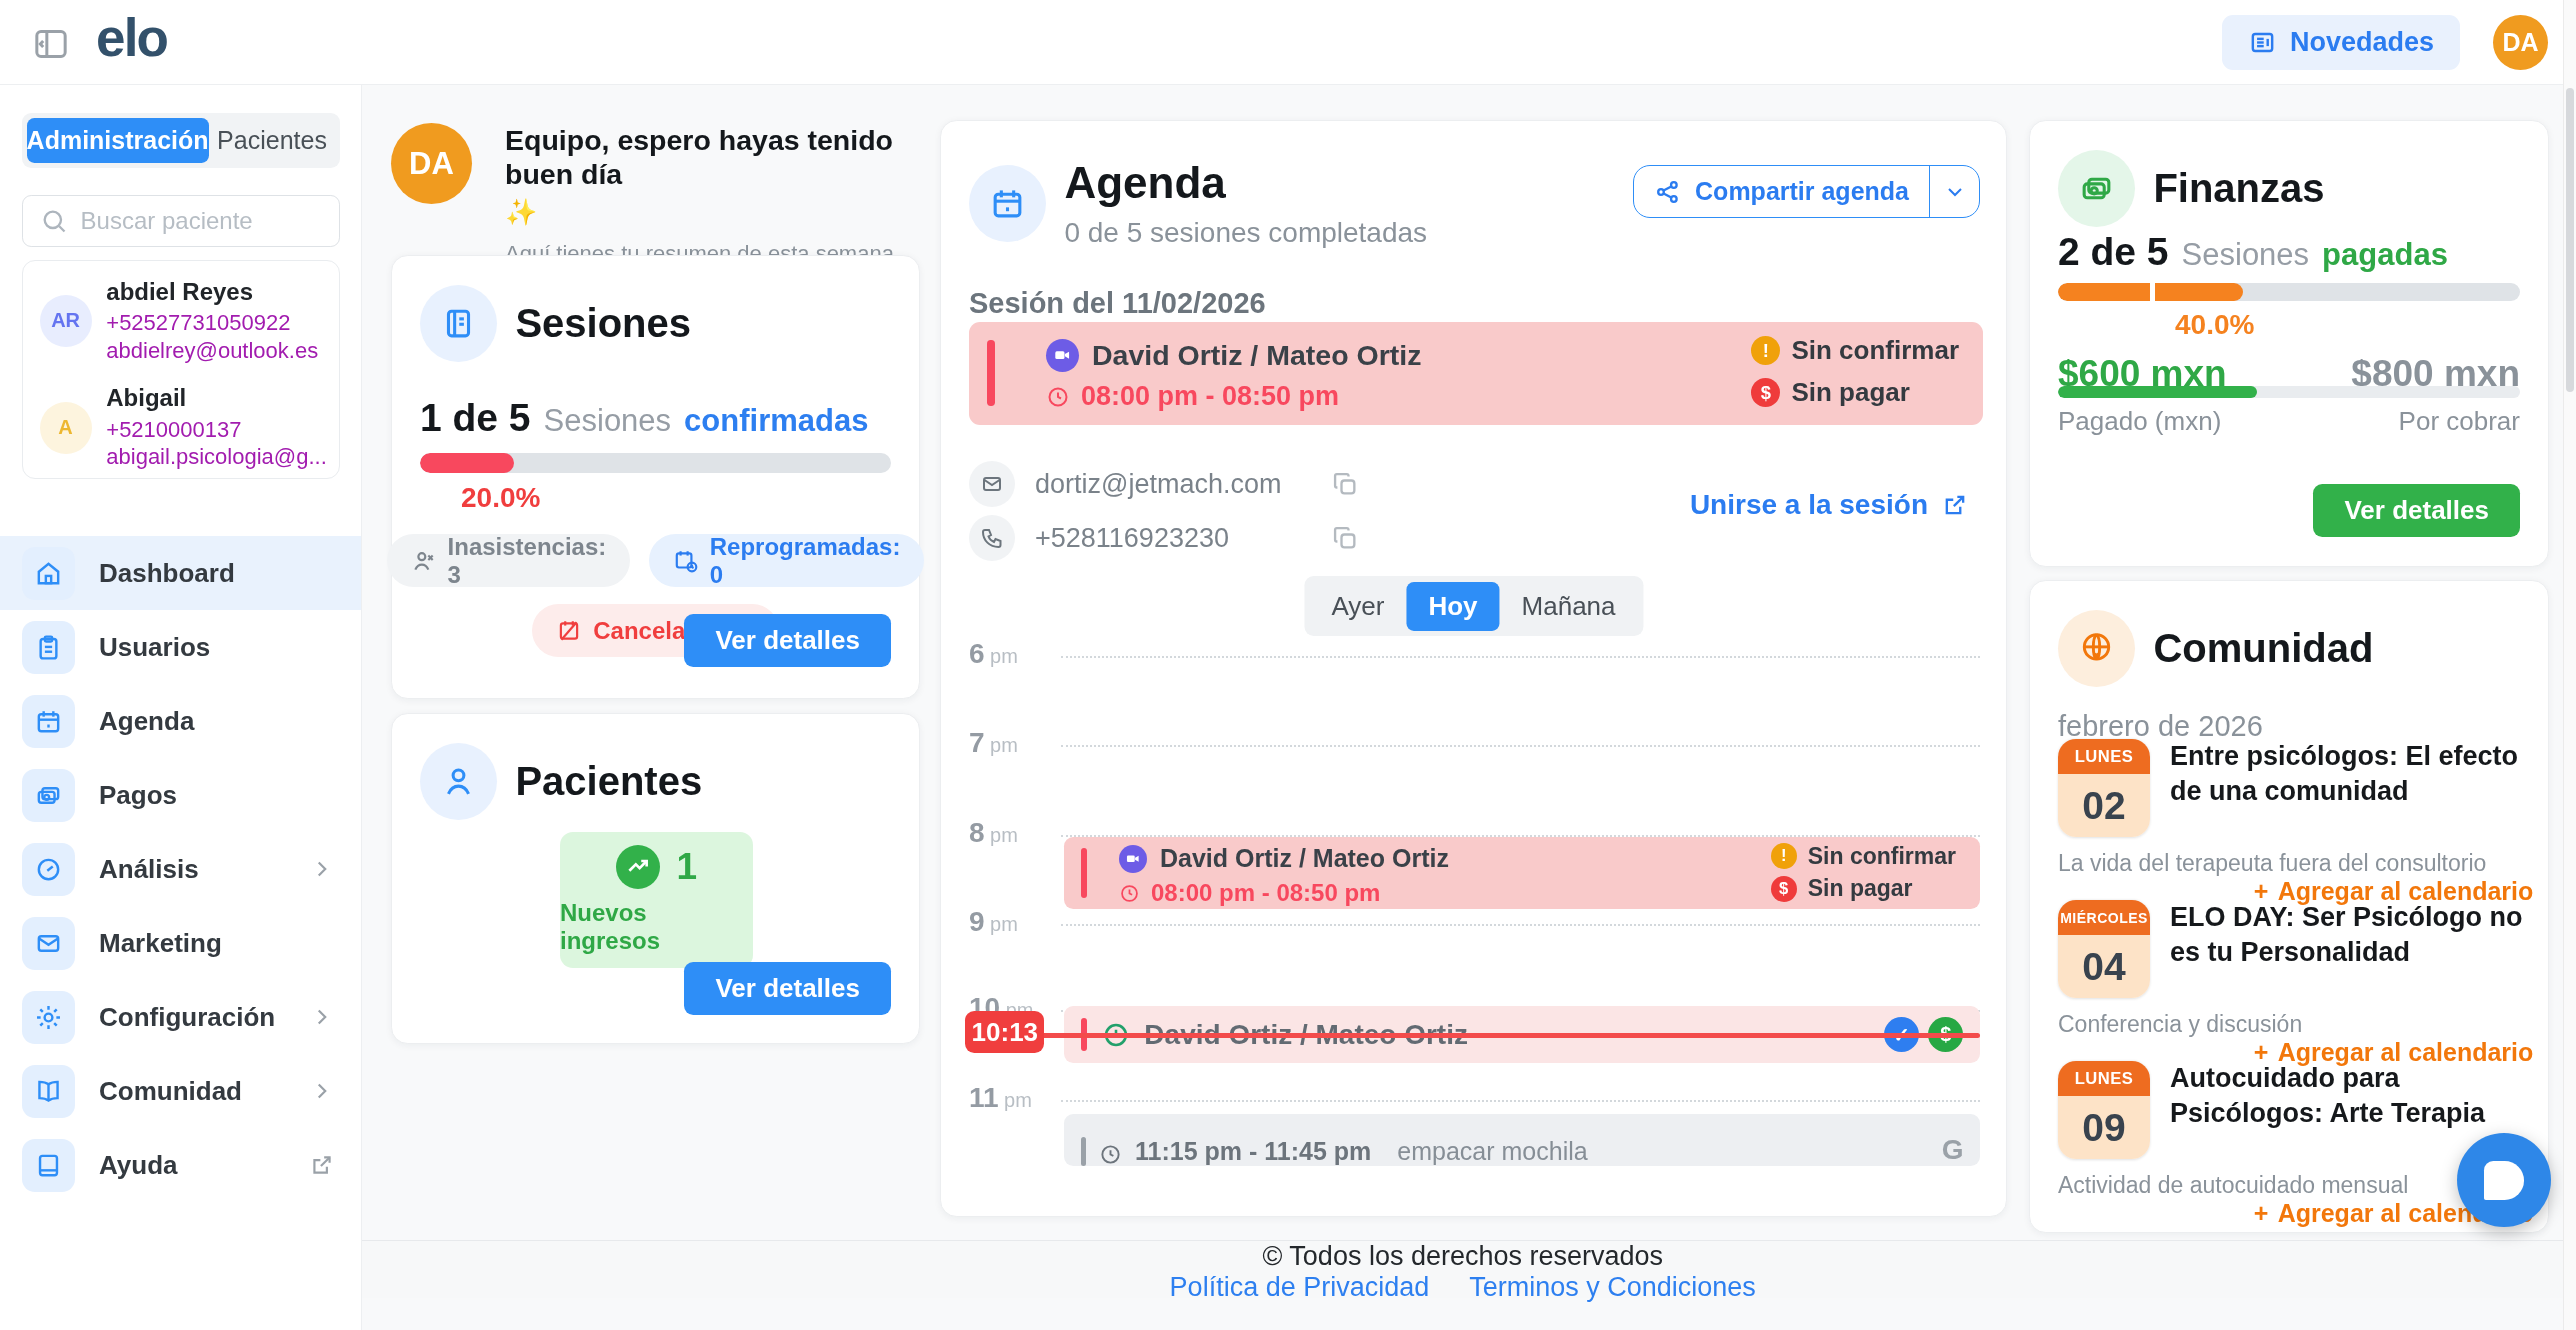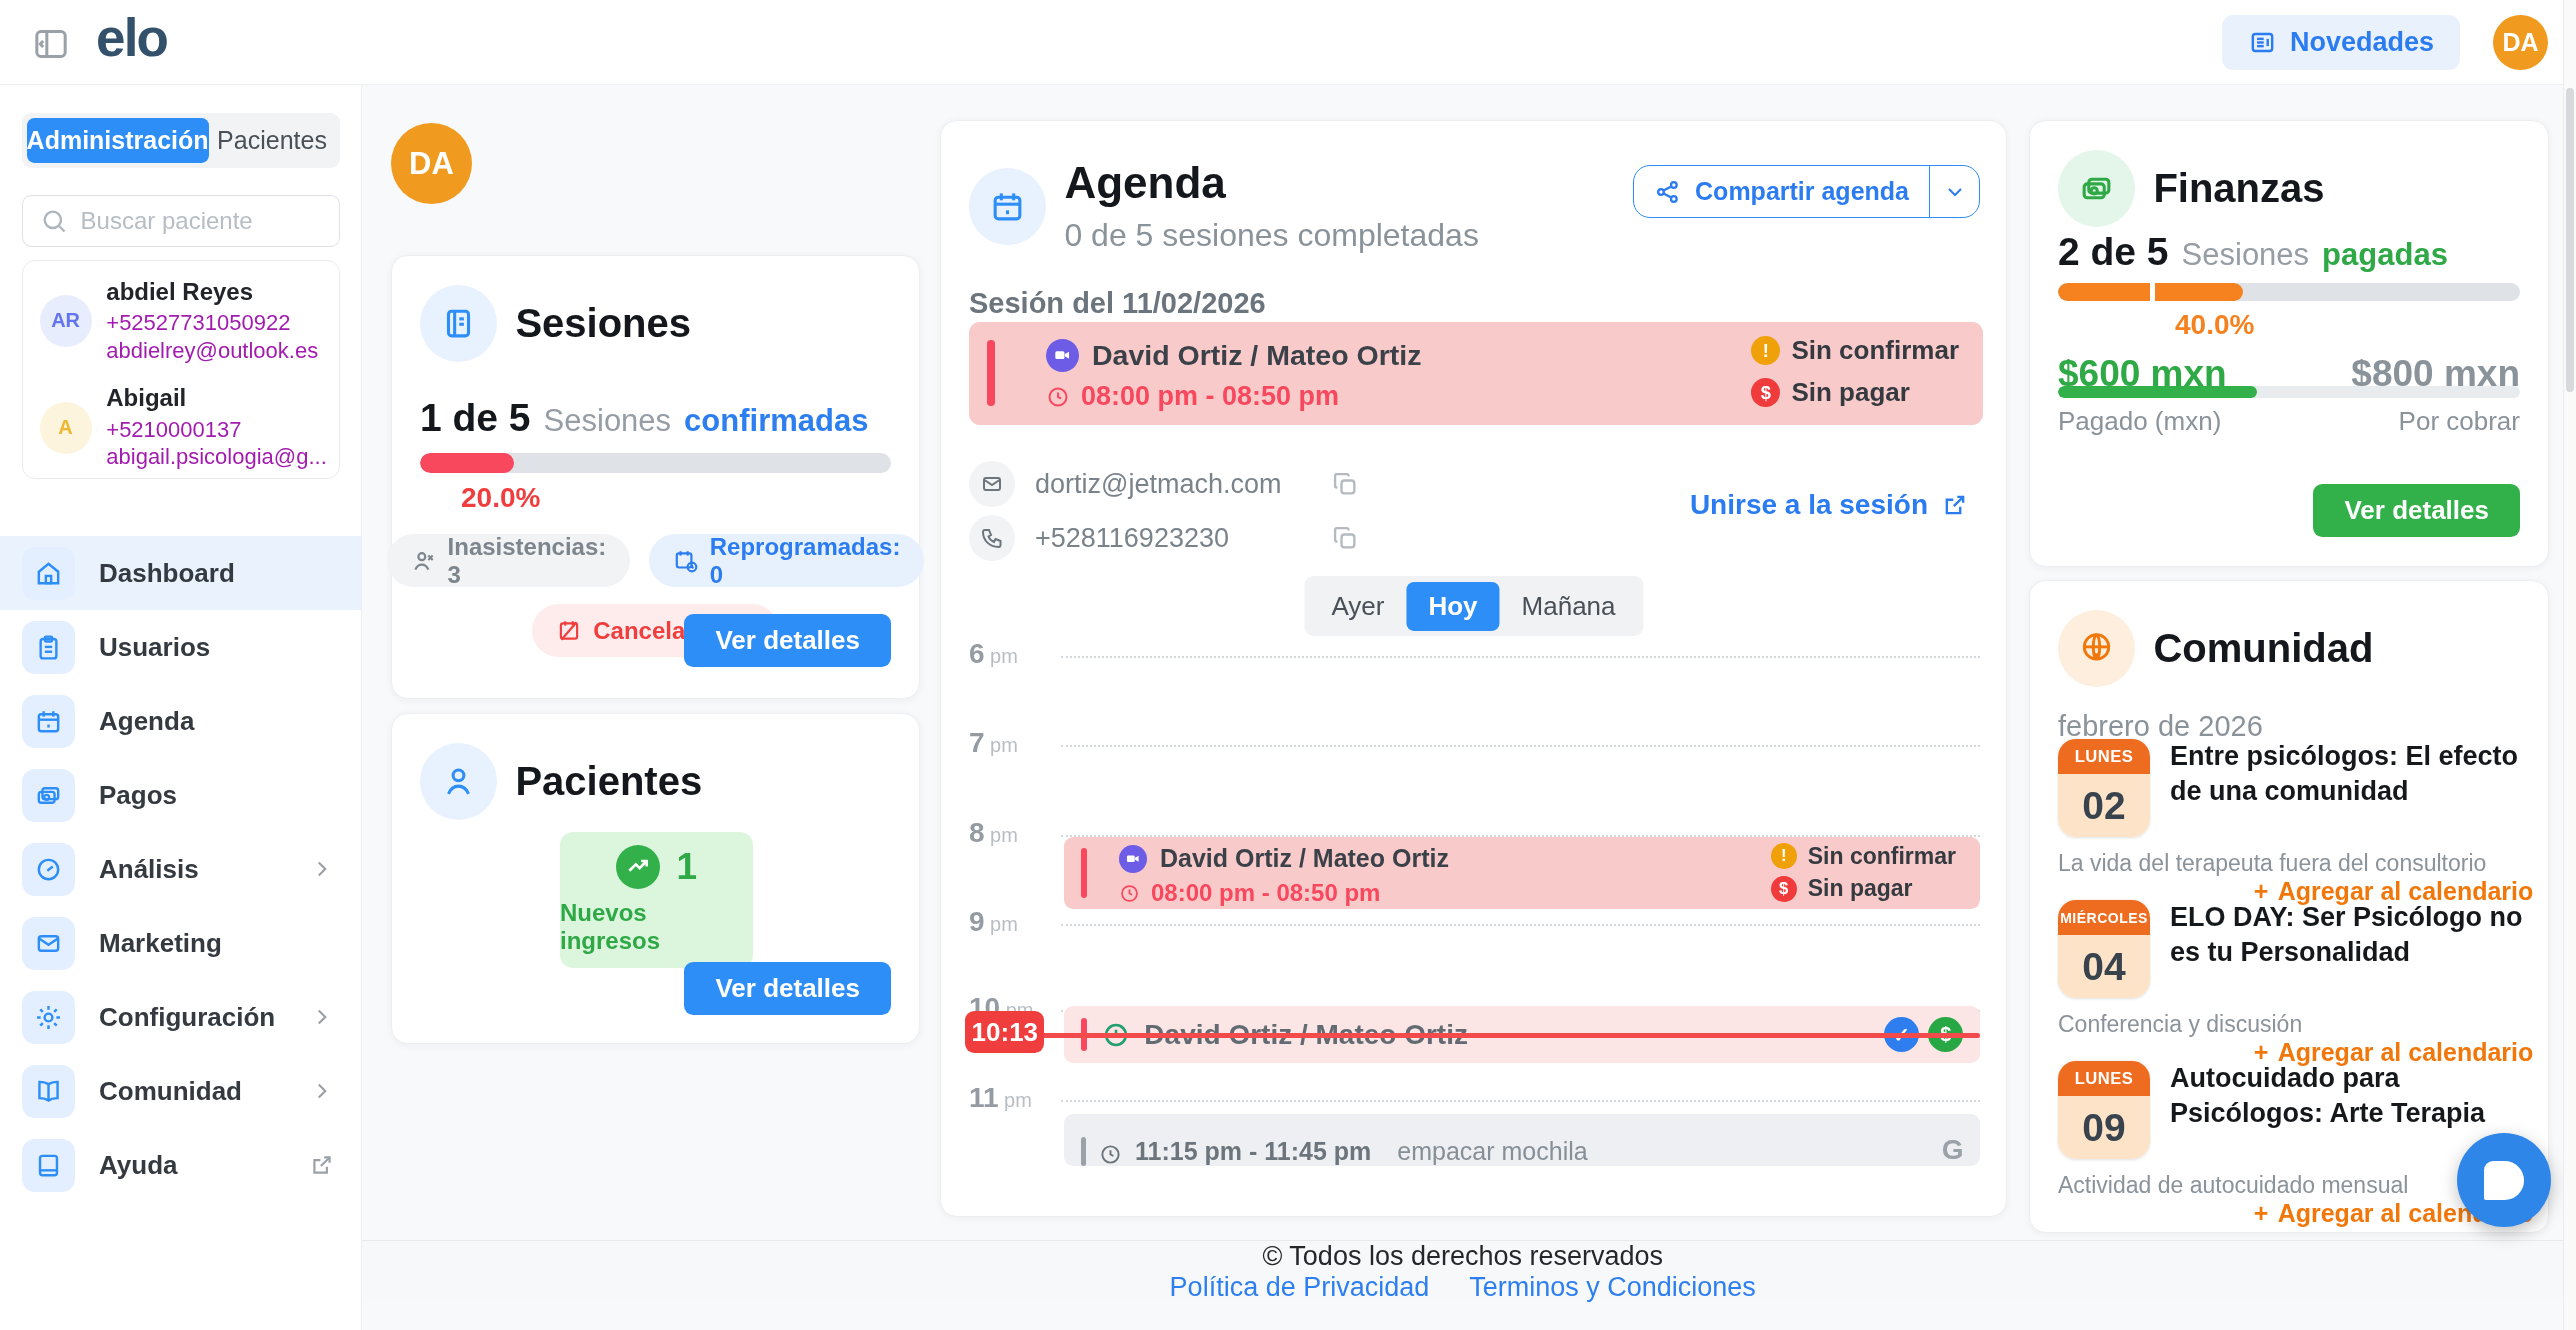--- a/index.html
+++ b/index.html
@@ -79,21 +79,21 @@
   .pacientes-card { left:391px; top:713px; width:529px; height:331px; }
   .green-box { position:absolute; left:168px; top:118px; width:193px; height:136px; background:#dcf6de; border-radius:13px; display:flex; flex-direction:column; align-items:center; justify-content:center; gap:9.2px; }
   .gb-row { display:flex; align-items:center; gap:16.6px; }
   .gb-circle { width:44px; height:44px; border-radius:50%; background:#32b14a; color:#fff; display:flex; align-items:center; justify-content:center; }
   .gb-num { font-size:37px; font-weight:800; color:#2fa846; }
   .gb-label { font-size:24px; font-weight:600; color:#2fa846; }
 
   
   .agenda-card { left:940px; top:120px; width:1067px; height:1097px; }
   .agenda-title { font-size:44px; font-weight:800; color:#14181c; }
-  .agenda-sub { font-size:32px; color:#8a929a; margin-top:9.2px; }
+  .agenda-sub { font-size:28px; color:#8a929a; margin-top:9.2px; }
   .share-btn { position:absolute; right:26px; top:44px; height:53px; border:1.8px solid #2e8ef7; border-radius:17px; display:flex; align-items:stretch; color:#2b7cf0; background:#fff; cursor:pointer; }
   .share-main { display:flex; align-items:center; gap:13px; padding:0 20px; font-size:25px; font-weight:700; }
   .share-arrow { width:50px; display:flex; align-items:center; justify-content:center; border-left:1.8px solid #2e8ef7; }
   .session-date { position:absolute; left:28px; top:166px; font-size:29px; font-weight:700; color:#6c757d; }
   .session-card { position:absolute; left:28px; top:201px; width:1014px; height:103px; background:#f9caca; border-radius:11px; }
   .tick { position:absolute; border-radius:3.7px; background:#f8485e; }
   .sc-name-row { position:absolute; left:77px; top:16.6px; display:flex; align-items:center; gap:13px; }
   .video-circle { width:33px; height:33px; border-radius:50%; background:#6d5ce6; color:#fff; display:flex; align-items:center; justify-content:center; }
   .sc-name { font-size:28.5px; font-weight:700; color:#3a4148; }
   .sc-time-row { position:absolute; left:77px; top:59px; display:flex; align-items:center; gap:11px; color:#f8485e; }
@@ -334,20 +334,25 @@
             <path d="M19 5l-8 8"></path>
             <path d="M16.5 13.5V19H5V7.5h5.5"></path>
           </svg>
         </span>
     </div>
   </div>
 </div>
 
 <div class="greeting">
   <div class="greet-avatar">DA</div>
+  <div>
+    <div class="greet-title">Equipo, espero hayas tenido buen día</div>
+    <div class="greet-emoji">✨</div>
+    <div class="greet-sub">Aquí tienes tu resumen de esta semana</div>
+  </div>
 </div>
 
 <div class="card sesiones-card">
   <div class="card-head">
     <div class="head-circle hc-blue">
         <svg width="37" height="37" viewBox="0 0 24 24" fill="none" stroke="currentColor" stroke-width="2">
           <rect x="5.5" y="4" width="13" height="16" rx="2"></rect>
           <line x1="9.5" y1="4" x2="9.5" y2="20"></line>
           <line x1="12.5" y1="9" x2="15.5" y2="9"></line>
           <line x1="12.5" y1="12.5" x2="15.5" y2="12.5"></line>

